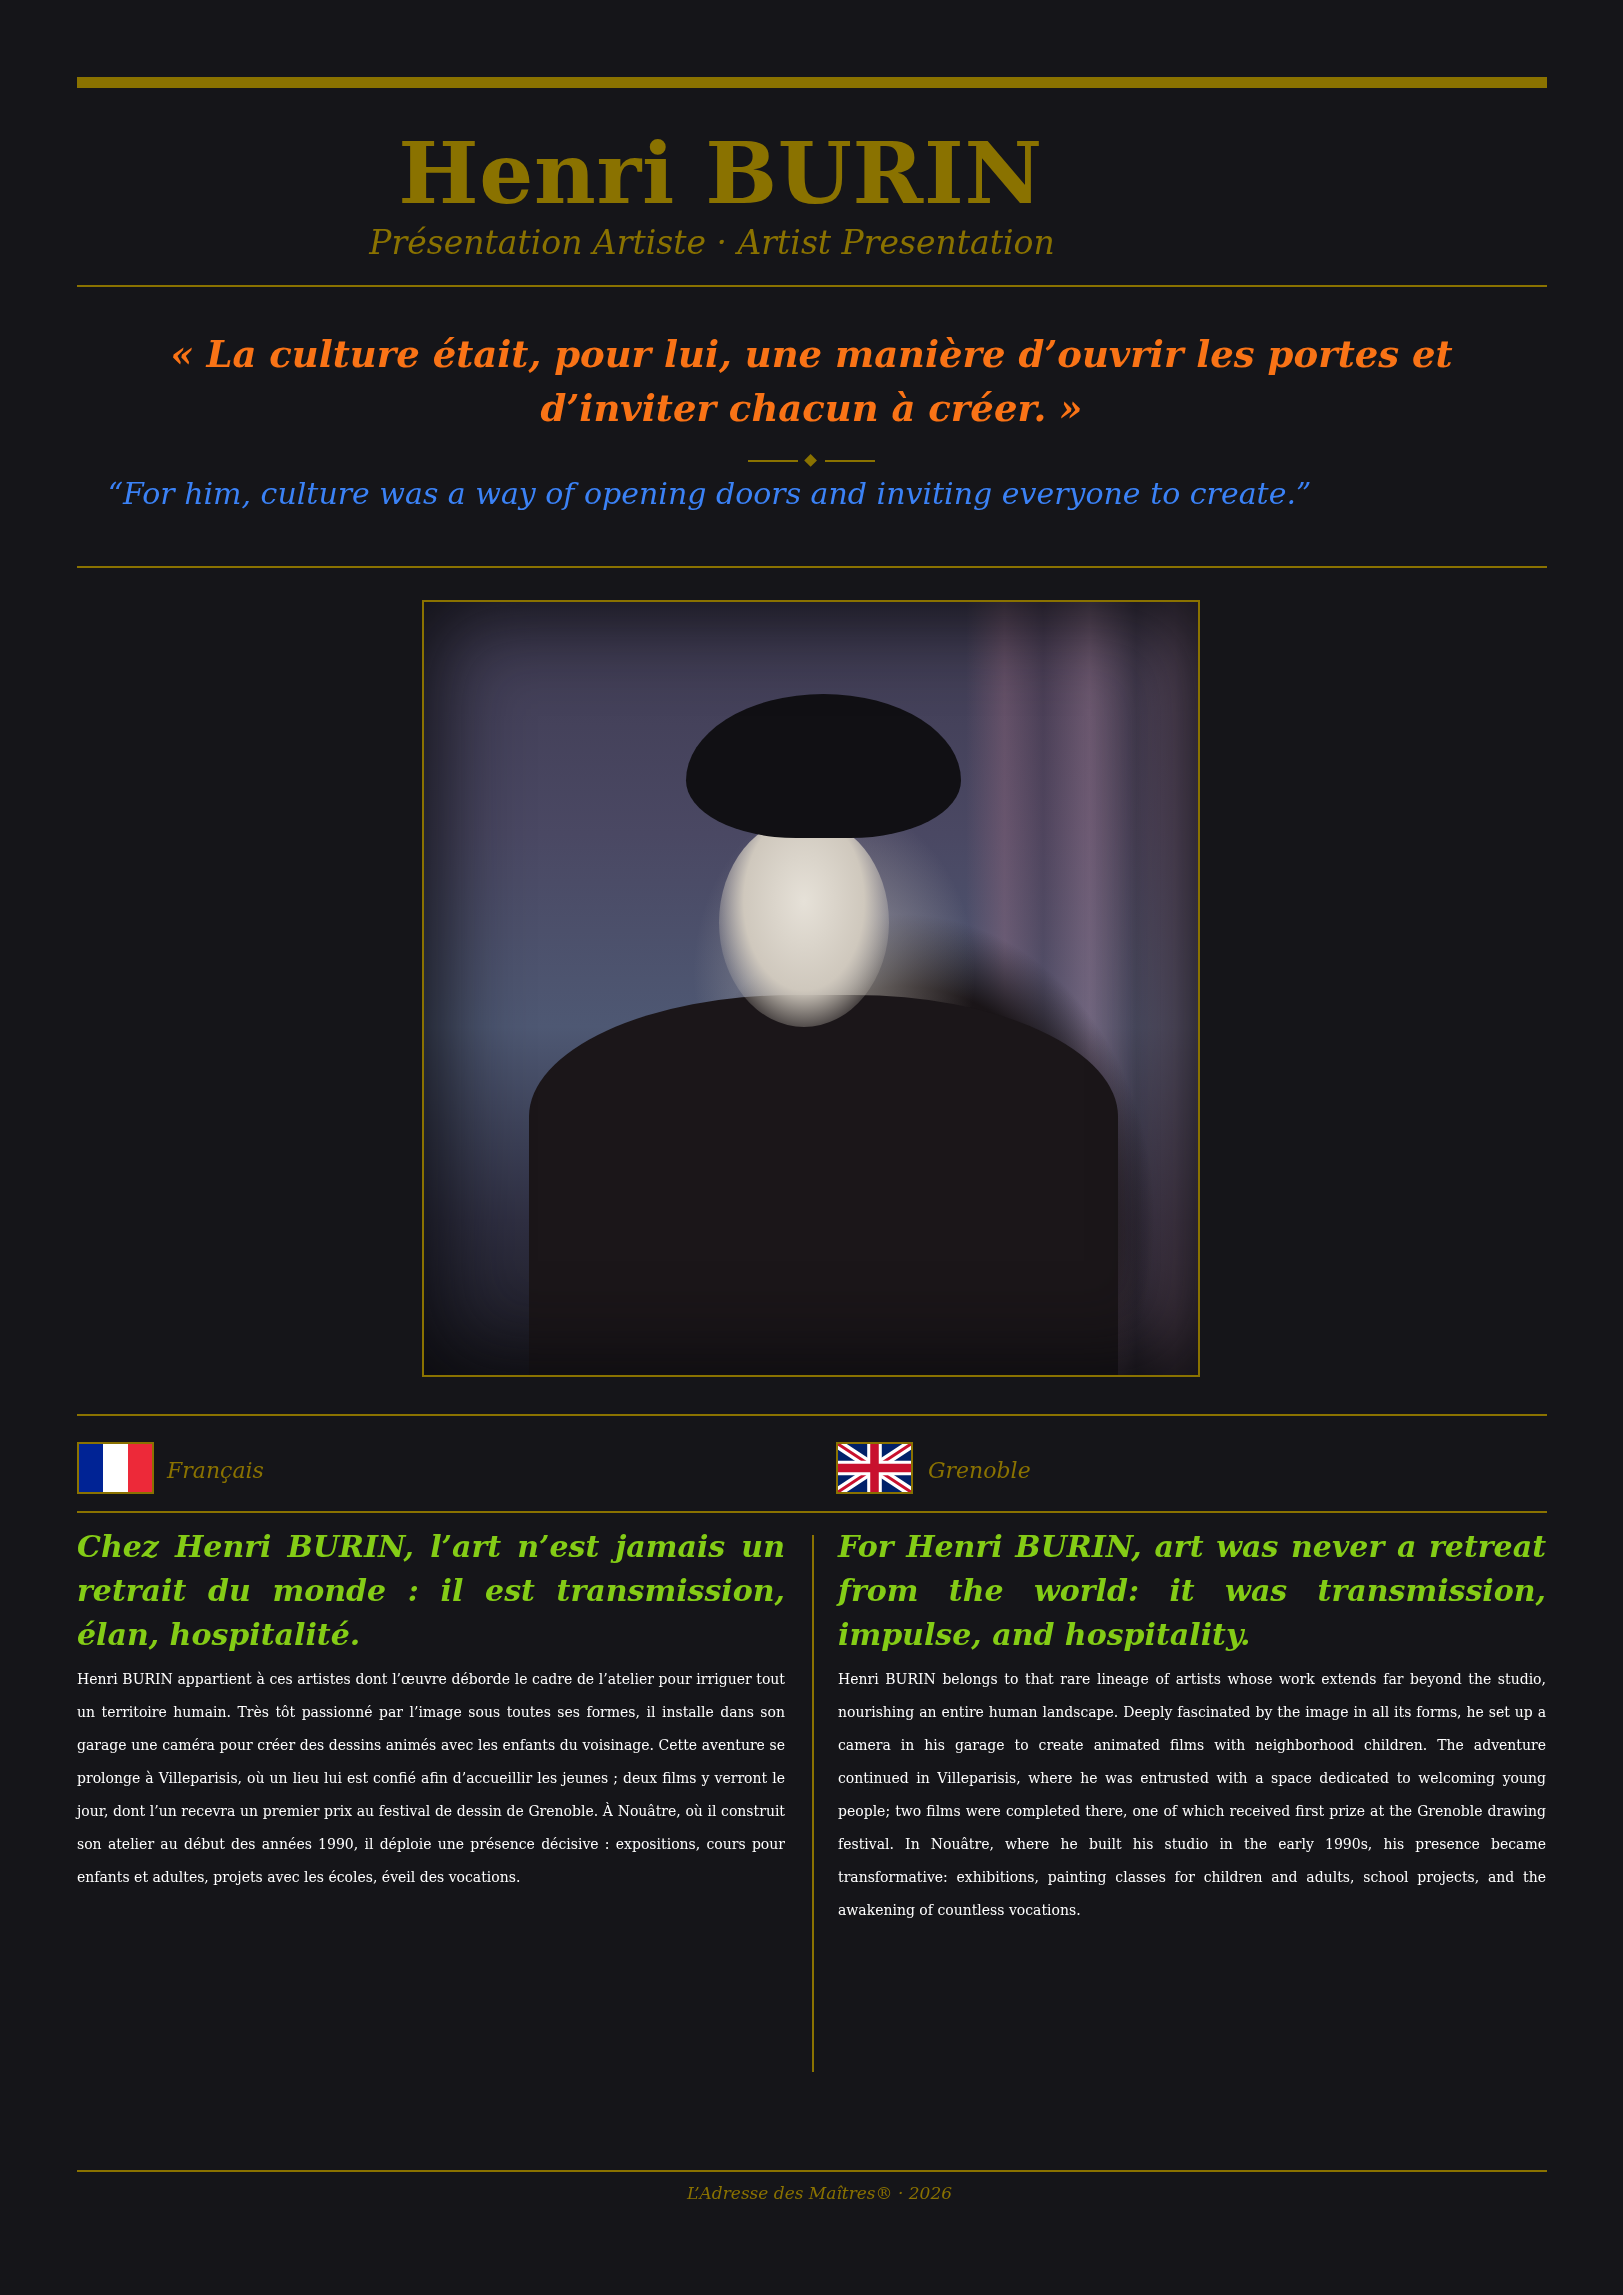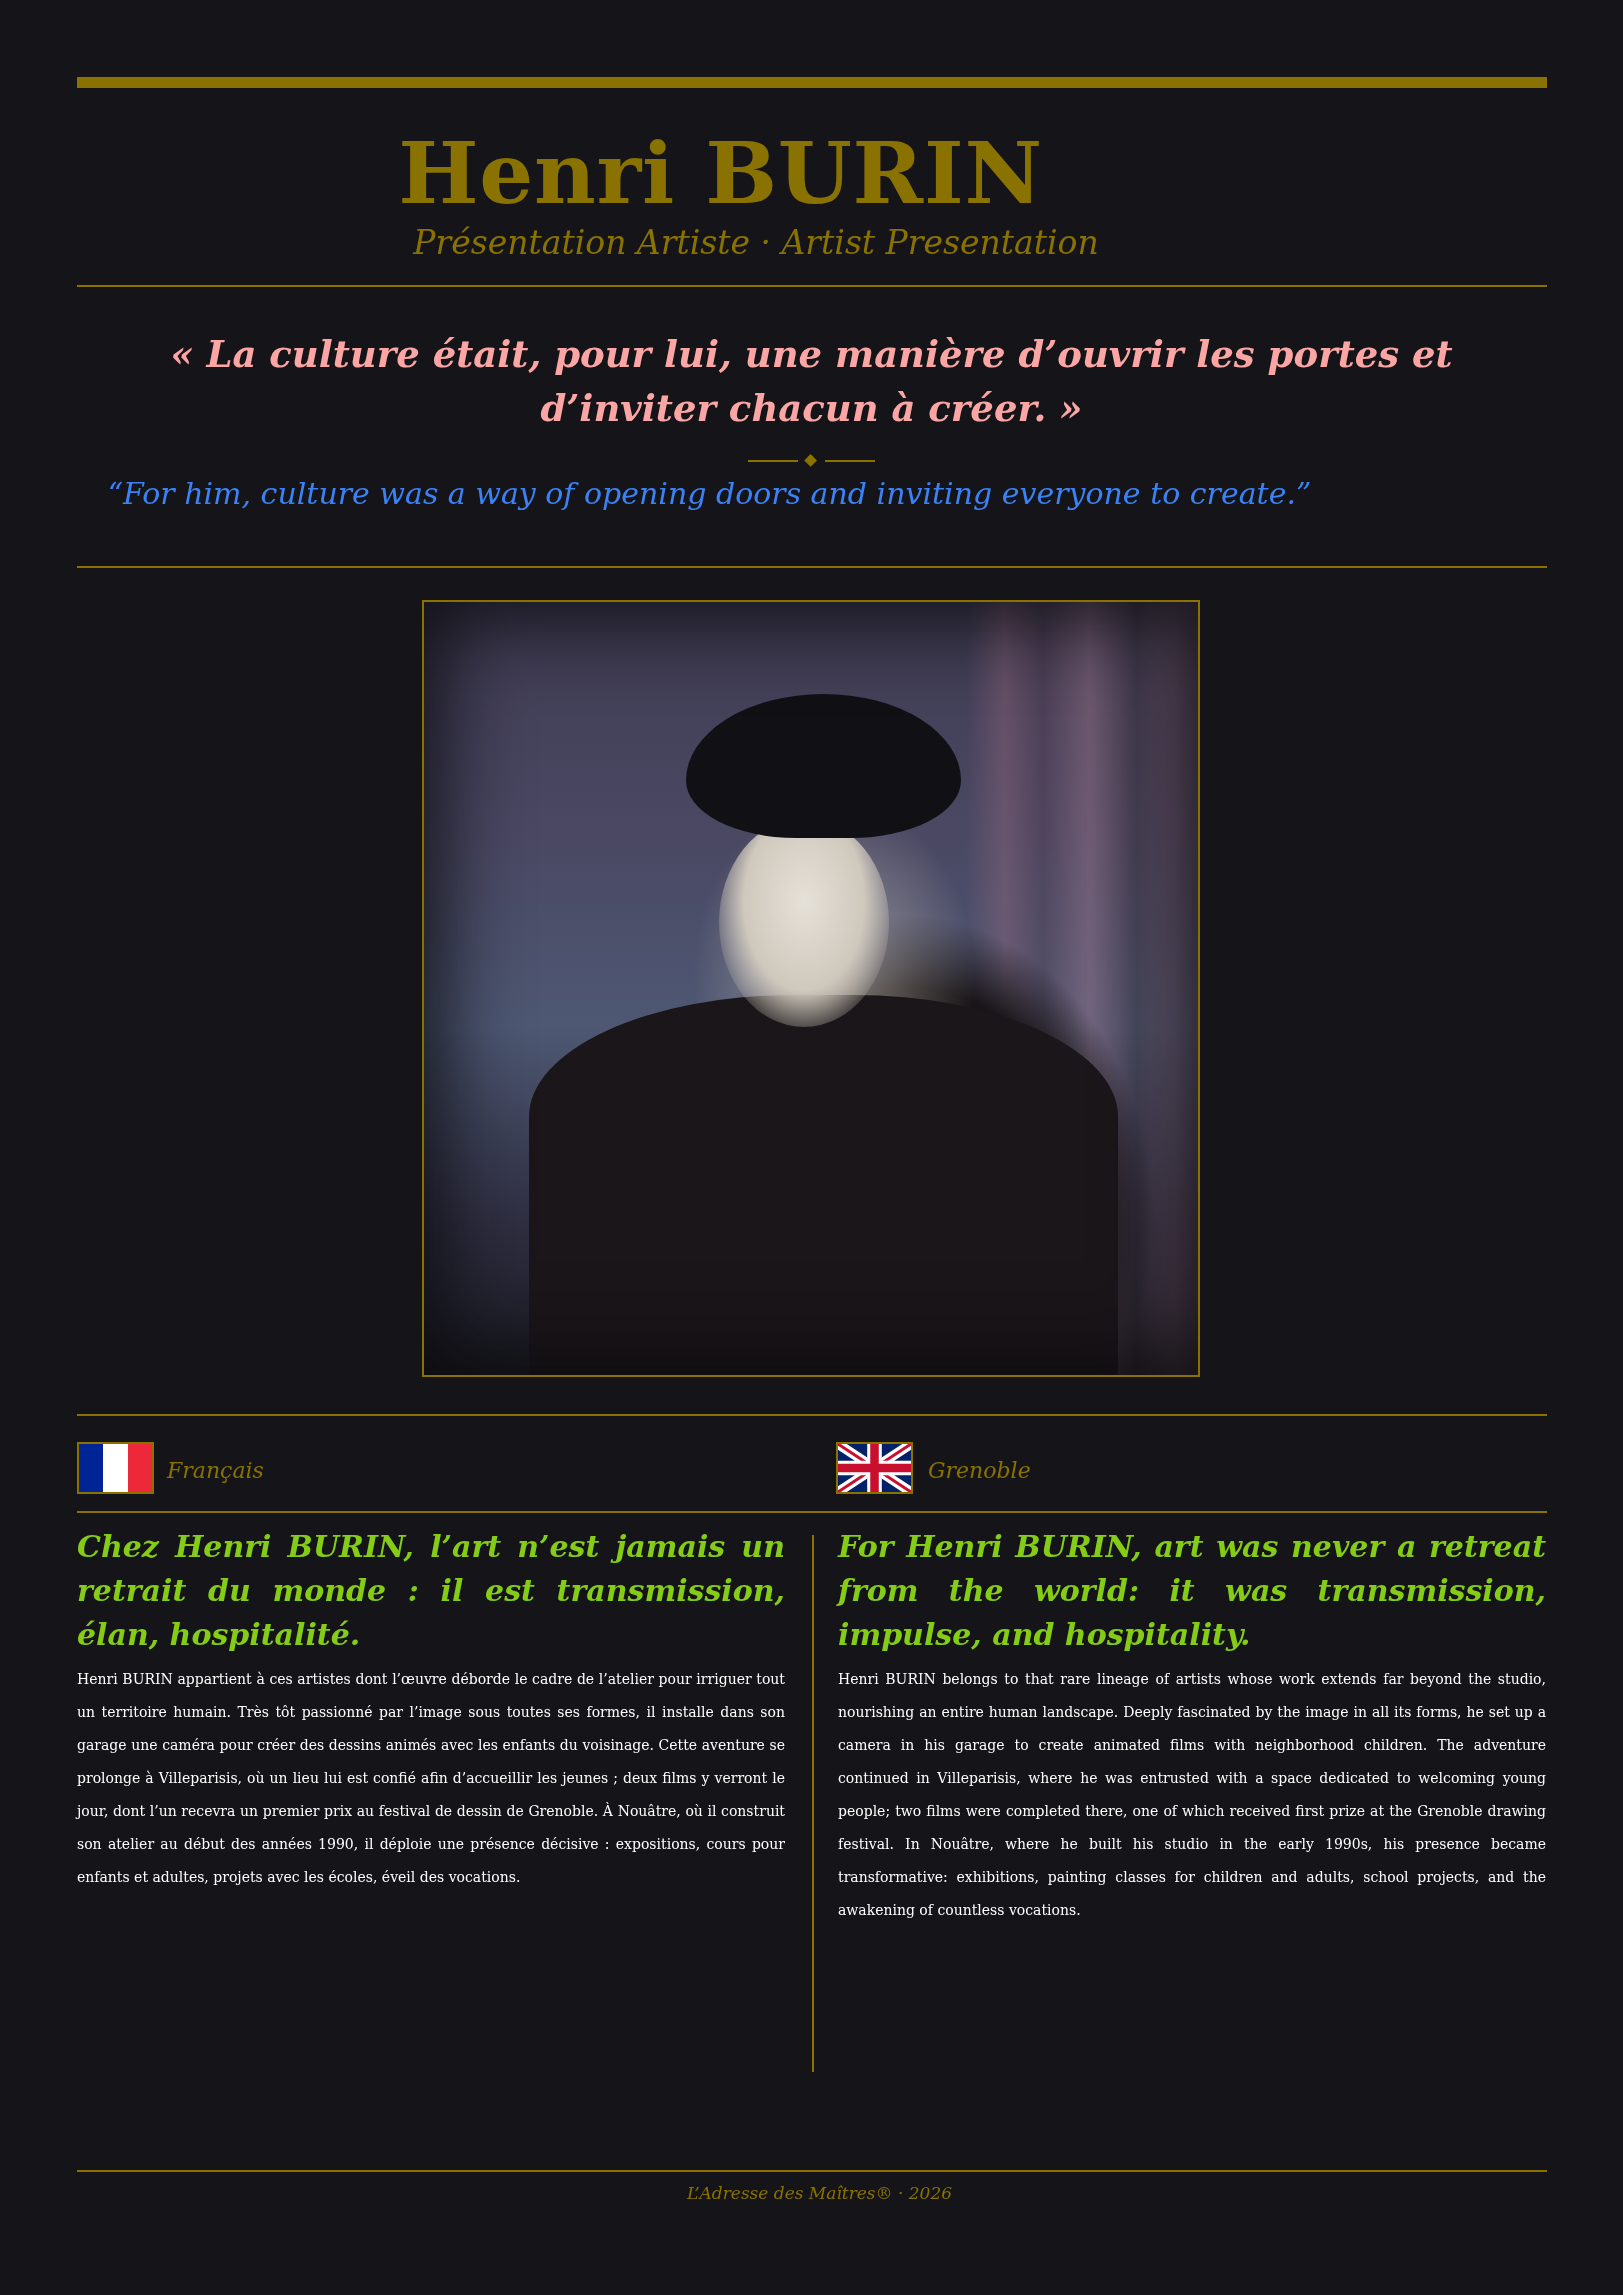--- a/index.html
+++ b/index.html
@@ -20,26 +20,25 @@
   }
   .title {
     position: absolute; left: 0; width: 1441px; top: 124px;
     text-align: center; font-size: 85px; font-weight: bold; color: #8a7200;
     line-height: 98px; letter-spacing: 0.7px;
   }
   .subtitle {
     position: absolute; left: 0; width: 1424px; top: 220px;
     text-align: center; font-size: 33px; font-style: italic; color: #8a7200;
     line-height: 46px;
-    margin-left: 44px;
   }
   .quote-fr {
     position: absolute; left: 157px; width: 1309px; top: 327px;
     text-align: center; font-size: 37px; font-style: italic; font-weight: bold;
-    color: #fca5a5; line-height: 54px;
+    color: #f97316; line-height: 54px;
   }
   .ornament {
     position: absolute; left: 748px; top: 455px; width: 127px; height: 10.5px;
   }
   .ornament .line { position: absolute; top: 4.6px; height: 2px; width: 50px; background:#8a7200; }
   .ornament .l { left: 0; }
   .ornament .r { right: 0; }
   .ornament .diamond {
     position: absolute; left: 58px; top: 0.7px; width: 9.2px; height: 9.2px;
     background: #8a7200; transform: rotate(45deg);

